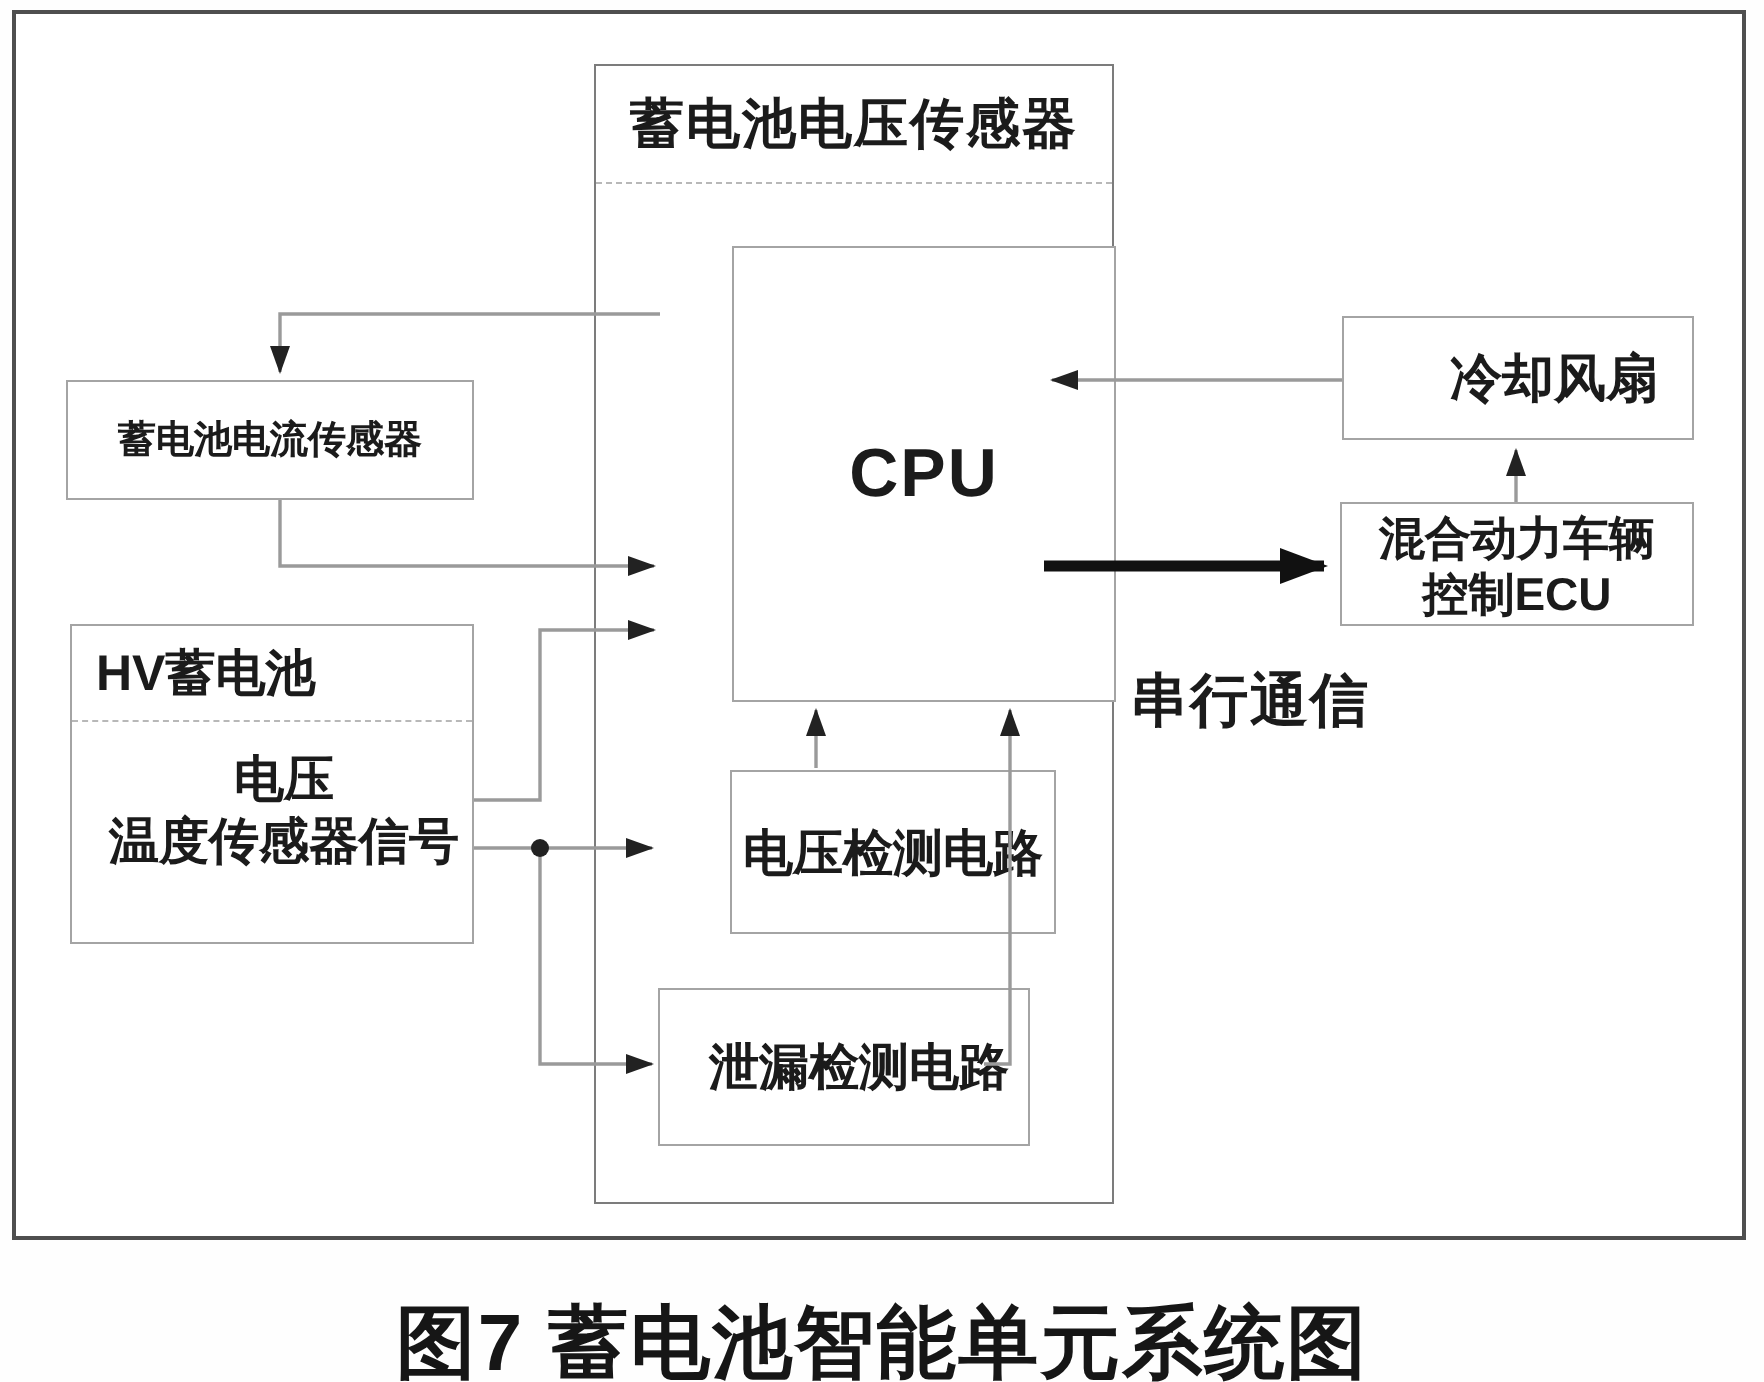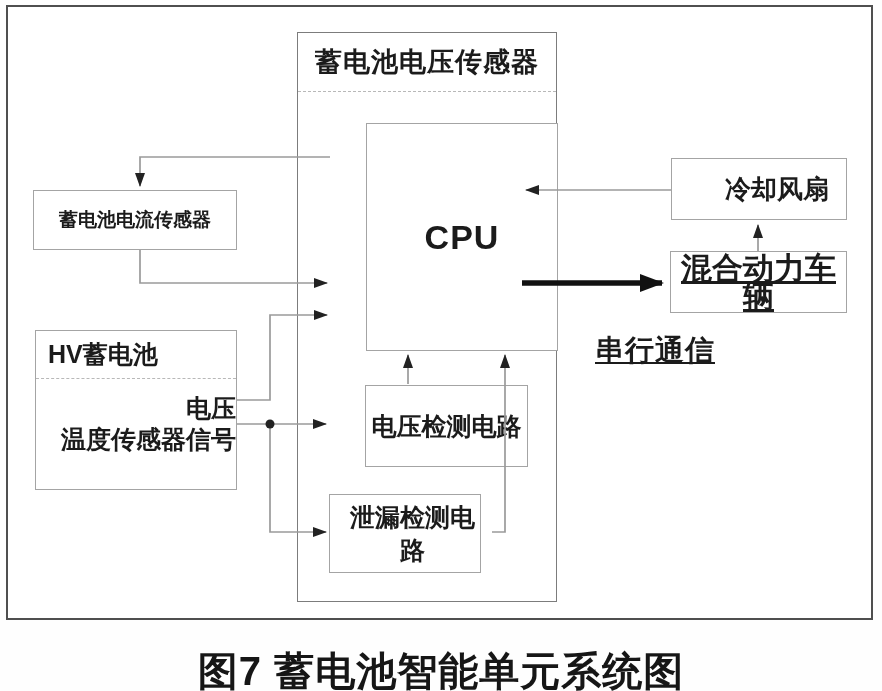--- a/index.html
+++ b/index.html
@@ -19,30 +19,30 @@
   .outer-box{
     position:absolute;box-sizing:border-box;border:1.6px solid #7c7c7c;background:transparent;
     left:297px;top:32px;width:260px;height:570px;z-index:1;
   }
   .outer-title{
     height:58px;border-bottom:1.5px dashed #b8b8b8;display:flex;align-items:center;justify-content:center;
     font-weight:bold;font-size:27px;letter-spacing:1px;
   }
   .cpu{left:330px;top:123px;width:192px;height:228px;font-size:34px;letter-spacing:1px;margin-left:36px;}
   .current{left:33px;top:190px;width:204px;height:60px;font-size:19px;}
-  .hv{left:35px;top:330px;width:202px;height:160px;display:block;text-align:right;font-size:25px;}
+  .hv{left:35px;top:312px;width:202px;height:160px;display:block;text-align:center;font-size:25px;}
   .hv-title{height:48px;border-bottom:1.5px dashed #b8b8b8;display:flex;align-items:center;padding-left:12px;box-sizing:border-box;}
   .hv-sub{padding:14px 0 0 12px;line-height:31px;}
   .vdet{left:329px;top:385px;width:163px;height:82px;font-size:25px;margin-left:36px;}
-  .ldet{left:329px;top:494px;width:152px;height:79px;font-size:25px;padding-left:15px;}
+  .ldet{left:329px;top:494px;width:186px;height:79px;font-size:25px;padding-left:15px;}
   .fan{left:671px;top:158px;width:176px;height:62px;font-size:26px;padding-left:36px;}
-  .ecu{left:670px;top:251px;width:177px;height:62px;display:block;font-size:31px;line-height:28px;padding-top:3px;text-decoration:underline;}
+  .ecu{left:670px;top:251px;width:177px;height:62px;display:block;font-size:23px;line-height:28px;padding-top:3px;}
   .serial{
-    position:absolute;left:565px;top:331px;width:150px;text-align:right;
-    font-size:29px;font-weight:bold;z-index:3;letter-spacing:1px;text-decoration:underline;
+    position:absolute;left:565px;top:331px;width:150px;text-align:left;
+    font-size:29px;font-weight:bold;z-index:3;letter-spacing:1px;
   }
   .caption{
     position:absolute;left:0;top:644px;width:882px;text-align:center;
     font-size:40px;font-weight:bold;color:#161616;letter-spacing:1px;
   }
   svg.wires{position:absolute;left:0;top:0;z-index:4;pointer-events:none;}
 </style>
 </head>
 <body>
 
@@ -67,20 +67,21 @@
   </div>
 
   <div class="box vdet">电压检测电路</div>
 
   <div class="box ldet">泄漏检测电路</div>
 
   <div class="box fan">冷却风扇</div>
 
   <div class="box ecu">
     <div>混合动力车辆</div>
+    <div>控制ECU</div>
   </div>
 
   <div class="serial">串行通信</div>
 
   <svg class="wires" width="882" height="691" viewBox="0 0 882 691">
     <defs>
       <marker id="arr" markerUnits="userSpaceOnUse" markerWidth="16" markerHeight="12" refX="14" refY="6" orient="auto">
         <path d="M1,1 L15,6 L1,11 Z" fill="#222222"></path>
       </marker>
       <marker id="arrBig" markerUnits="userSpaceOnUse" markerWidth="26" markerHeight="20" refX="23" refY="10" orient="auto">

